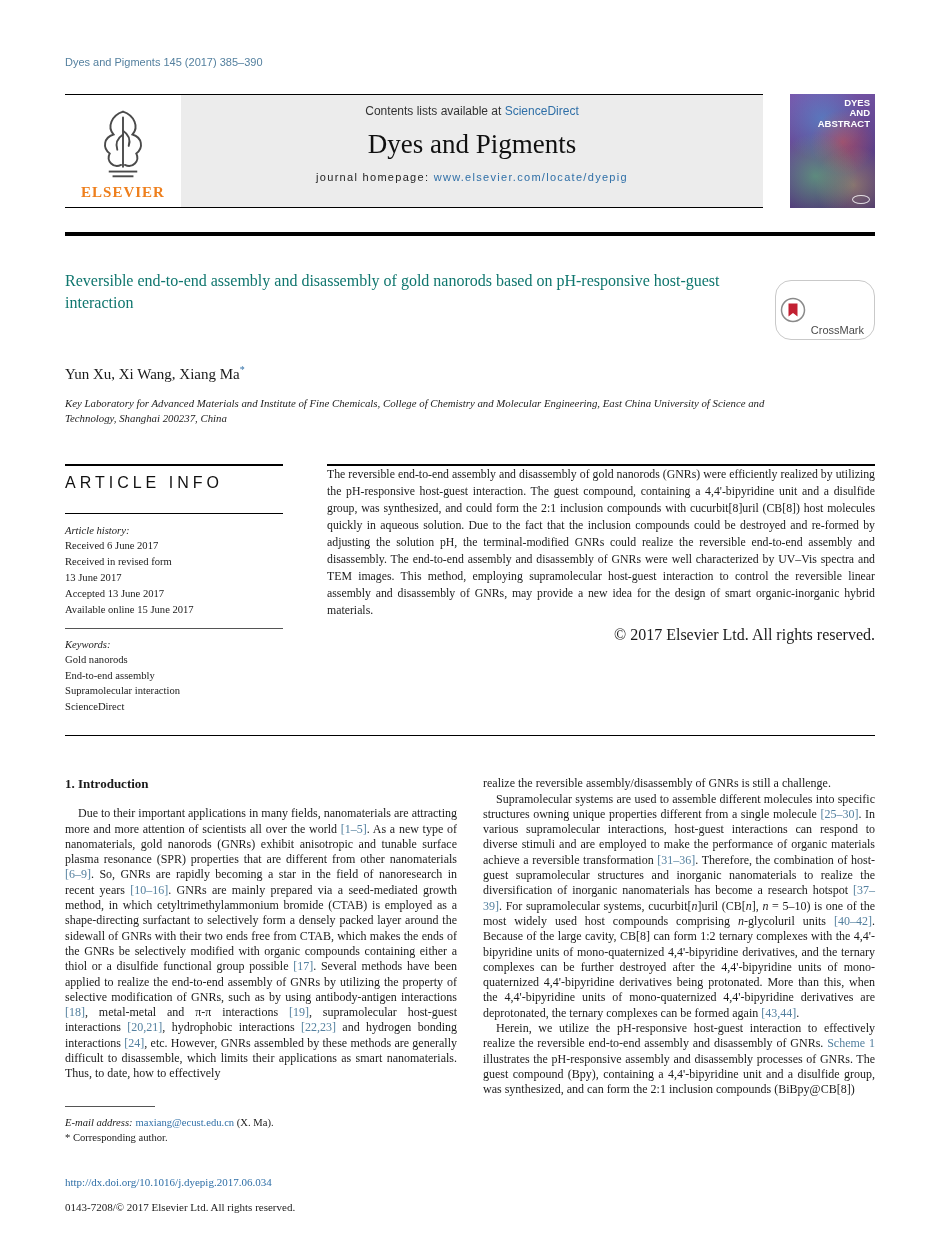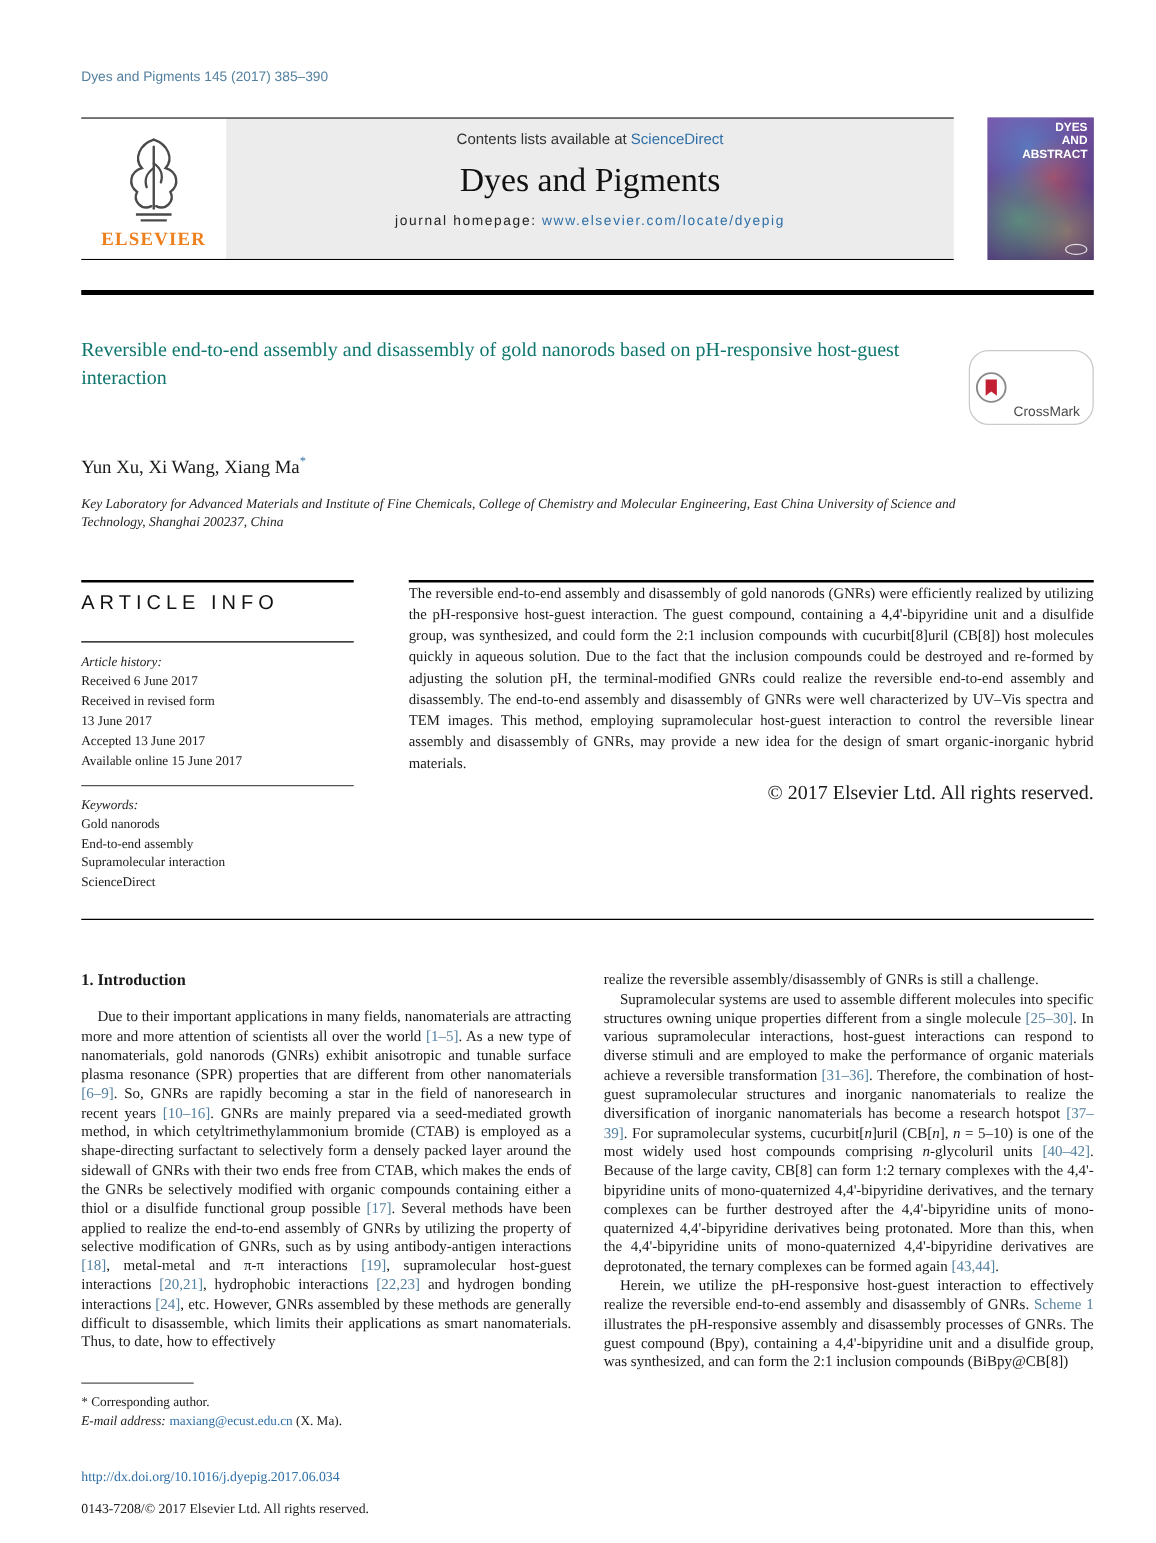--- a/index.html
+++ b/index.html
@@ -168,24 +168,24 @@
     </div>
   </div>
 
   <div class="body-cols">
     <div class="col">
       <h2 class="section-title">1. Introduction</h2>
       <div>
           <p class="para indent"><span>Due to their important applications in many fields, nanomaterials are attracting more and more attention of scientists all over the world </span><span class="cite">[1–5]</span><span>. As a new type of nanomaterials, gold nanorods (GNRs) exhibit anisotropic and tunable surface plasma resonance (SPR) properties that are different from other nanomaterials </span><span class="cite">[6–9]</span><span>. So, GNRs are rapidly becoming a star in the field of nanoresearch in recent years </span><span class="cite">[10–16]</span><span>. GNRs are mainly prepared via a seed-mediated growth method, in which cetyltrimethylammonium bromide (CTAB) is employed as a shape-directing surfactant to selectively form a densely packed layer around the sidewall of GNRs with their two ends free from CTAB, which makes the ends of the GNRs be selectively modified with organic compounds containing either a thiol or a disulfide functional group possible </span><span class="cite">[17]</span><span>. Several methods have been applied to realize the end-to-end assembly of GNRs by utilizing the property of selective modification of GNRs, such as by using antibody-antigen interactions </span><span class="cite">[18]</span><span>, metal-metal and π-π interactions </span><span class="cite">[19]</span><span>, supramolecular host-guest interactions </span><span class="cite">[20,21]</span><span>, hydrophobic interactions </span><span class="cite">[22,23]</span><span> and hydrogen bonding interactions </span><span class="cite">[24]</span><span>, etc. However, GNRs assembled by these methods are generally difficult to disassemble, which limits their applications as smart nanomaterials. Thus, to date, how to effectively</span></p>
         </div>
       <div class="footnote">
-        <div>* Corresponding author.</div>
         <div>
           <span class="email-label">E-mail address:</span><span class="link">maxiang@ecust.edu.cn</span><span> (X. Ma).</span>
         </div>
+        <div>* Corresponding author.</div>
       </div>
     </div>
     <div class="col">
       <div>
           <p class="para"><span>realize the reversible assembly/disassembly of GNRs is still a challenge.</span></p>
           <p class="para indent"><span>Supramolecular systems are used to assemble different molecules into specific structures owning unique properties different from a single molecule </span><span class="cite">[25–30]</span><span>. In various supramolecular interactions, host-guest interactions can respond to diverse stimuli and are employed to make the performance of organic materials achieve a reversible transformation </span><span class="cite">[31–36]</span><span>. Therefore, the combination of host-guest supramolecular structures and inorganic nanomaterials to realize the diversification of inorganic nanomaterials has become a research hotspot </span><span class="cite">[37–39]</span><span>. For supramolecular systems, cucurbit[</span><span class="it">n</span><span>]uril (CB[</span><span class="it">n</span><span>], </span><span class="it">n</span><span> = 5–10) is one of the most widely used host compounds comprising </span><span class="it">n</span><span>-glycoluril units </span><span class="cite">[40–42]</span><span>. Because of the large cavity, CB[8] can form 1:2 ternary complexes with the 4,4'-bipyridine units of mono-quaternized 4,4'-bipyridine derivatives, and the ternary complexes can be further destroyed after the 4,4'-bipyridine units of mono-quaternized 4,4'-bipyridine derivatives being protonated. More than this, when the 4,4'-bipyridine units of mono-quaternized 4,4'-bipyridine derivatives are deprotonated, the ternary complexes can be formed again </span><span class="cite">[43,44]</span><span>.</span></p>
           <p class="para indent"><span>Herein, we utilize the pH-responsive host-guest interaction to effectively realize the reversible end-to-end assembly and disassembly of GNRs. </span><span class="cite">Scheme 1</span><span> illustrates the pH-responsive assembly and disassembly processes of GNRs. The guest compound (Bpy), containing a 4,4'-bipyridine unit and a disulfide group, was synthesized, and can form the 2:1 inclusion compounds (BiBpy@CB[8])</span></p>
         </div>
     </div>
   </div>

